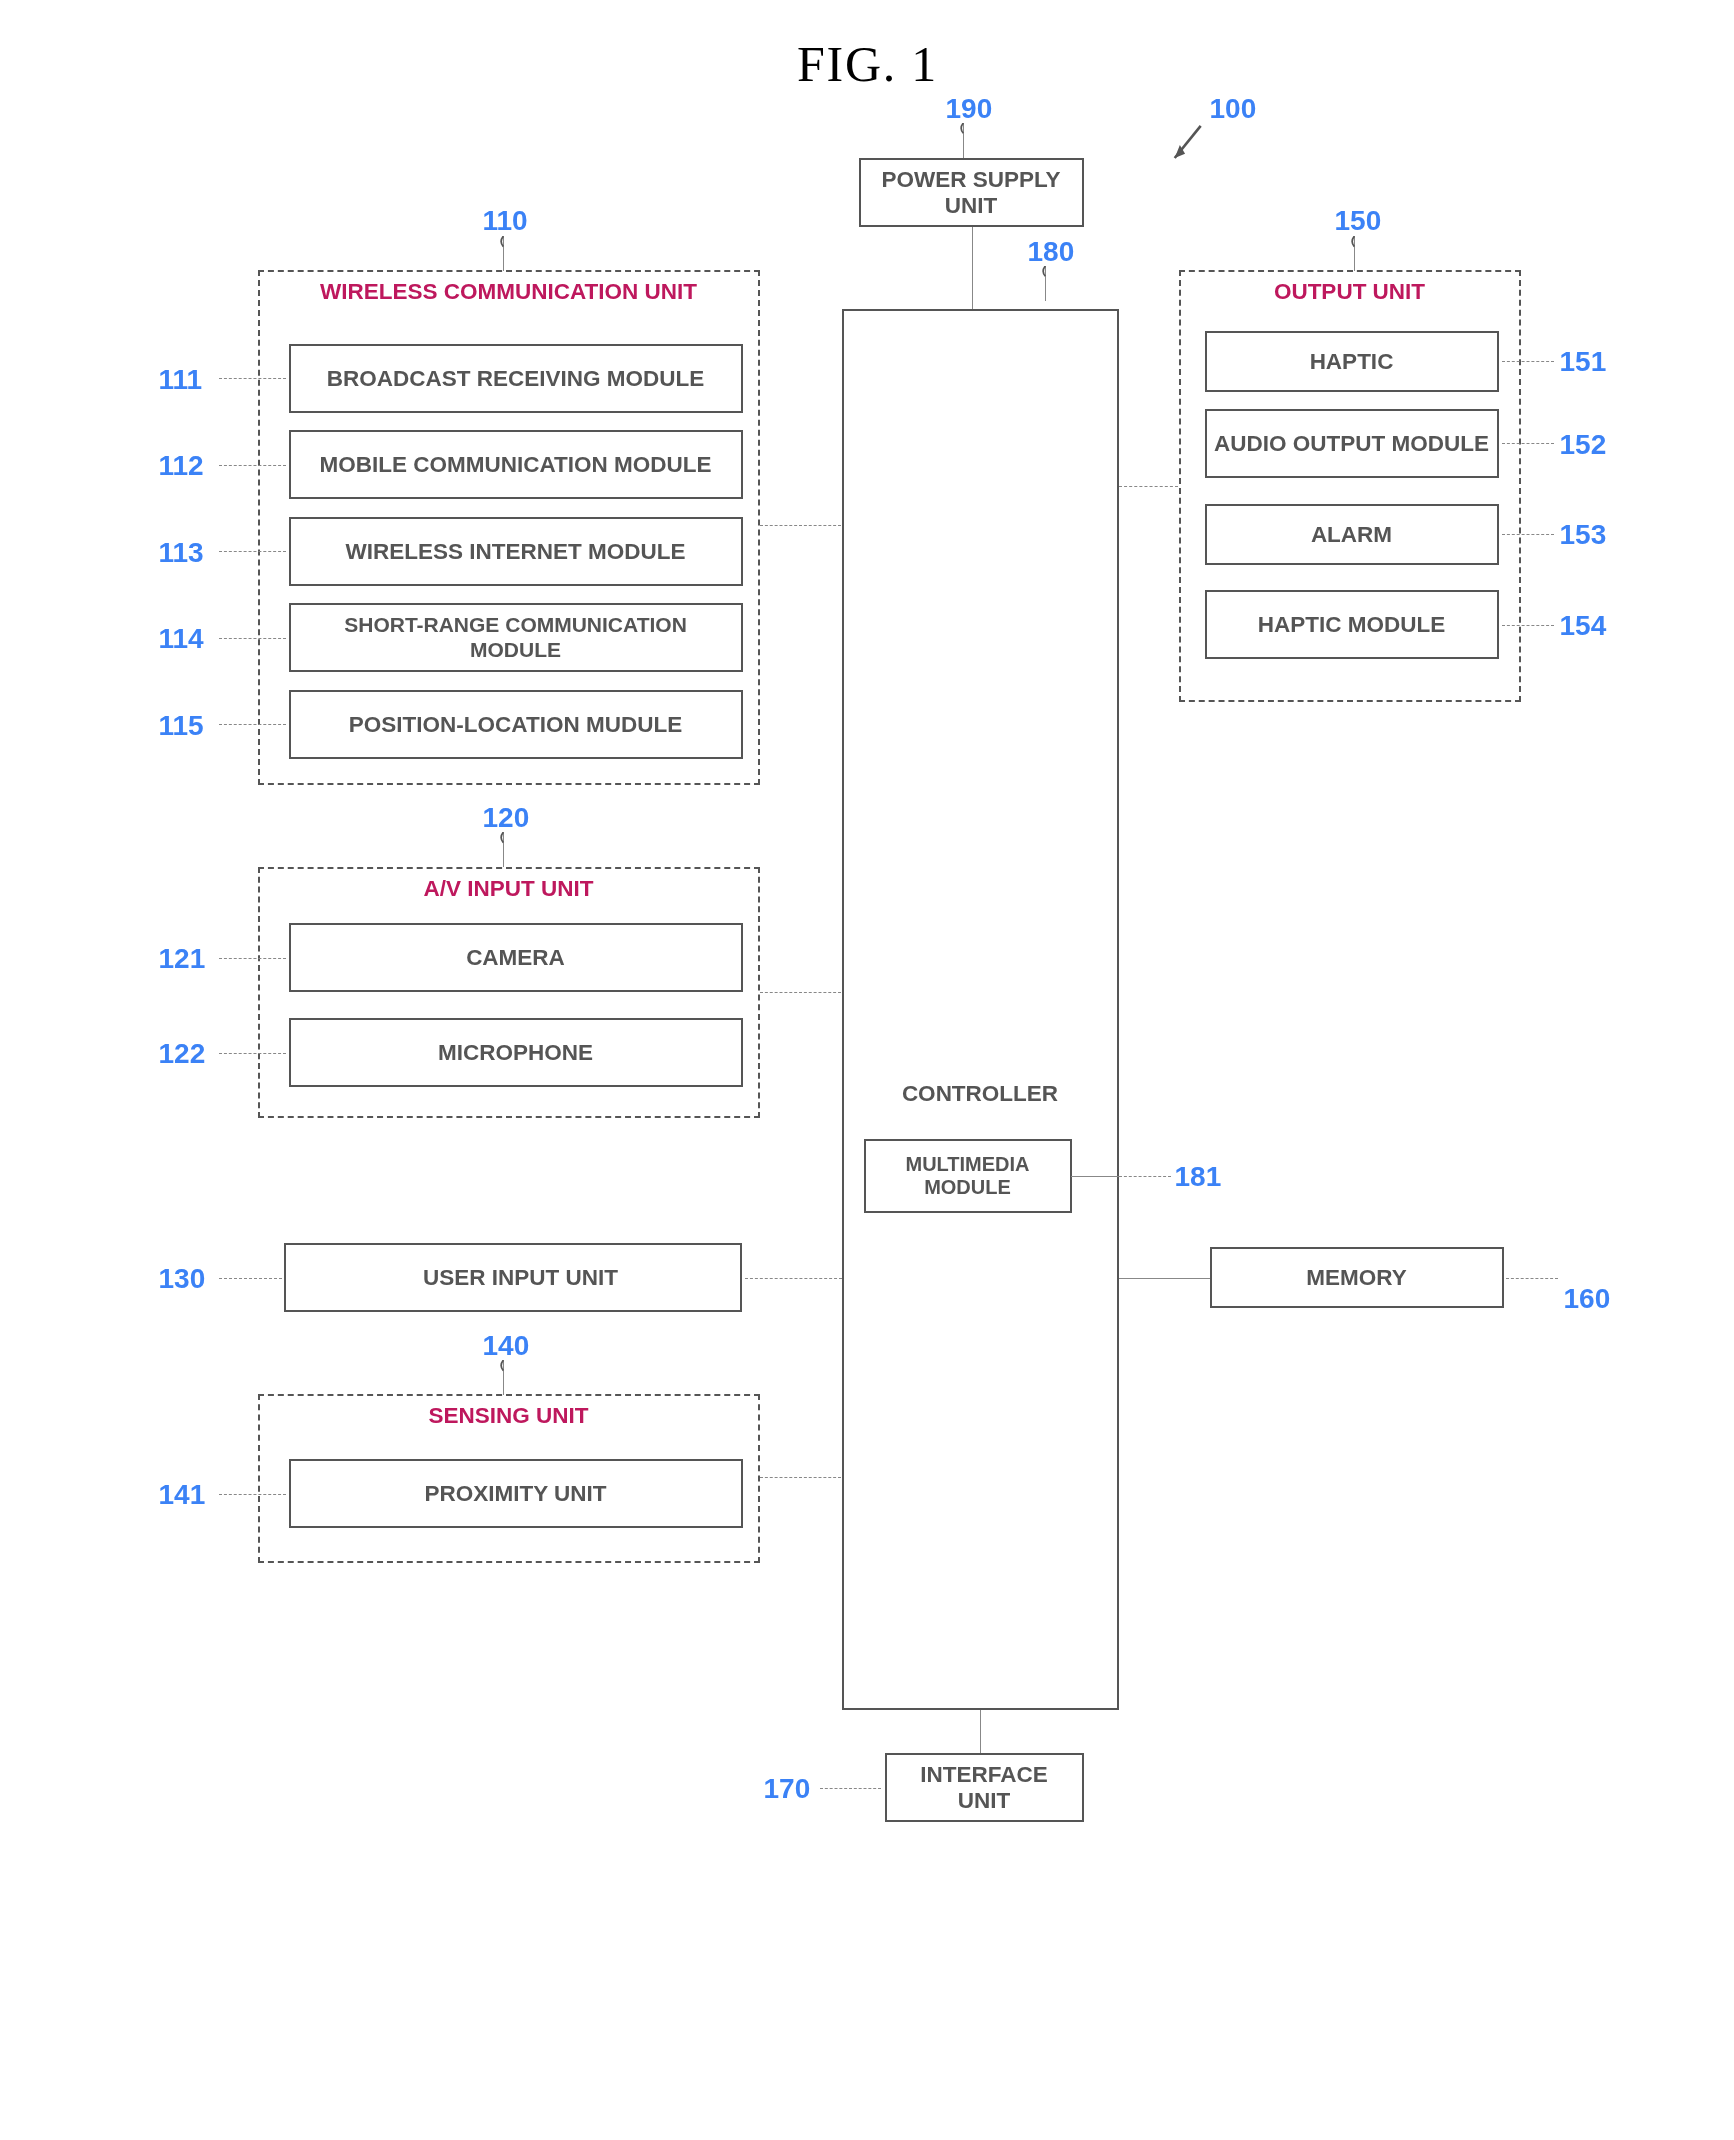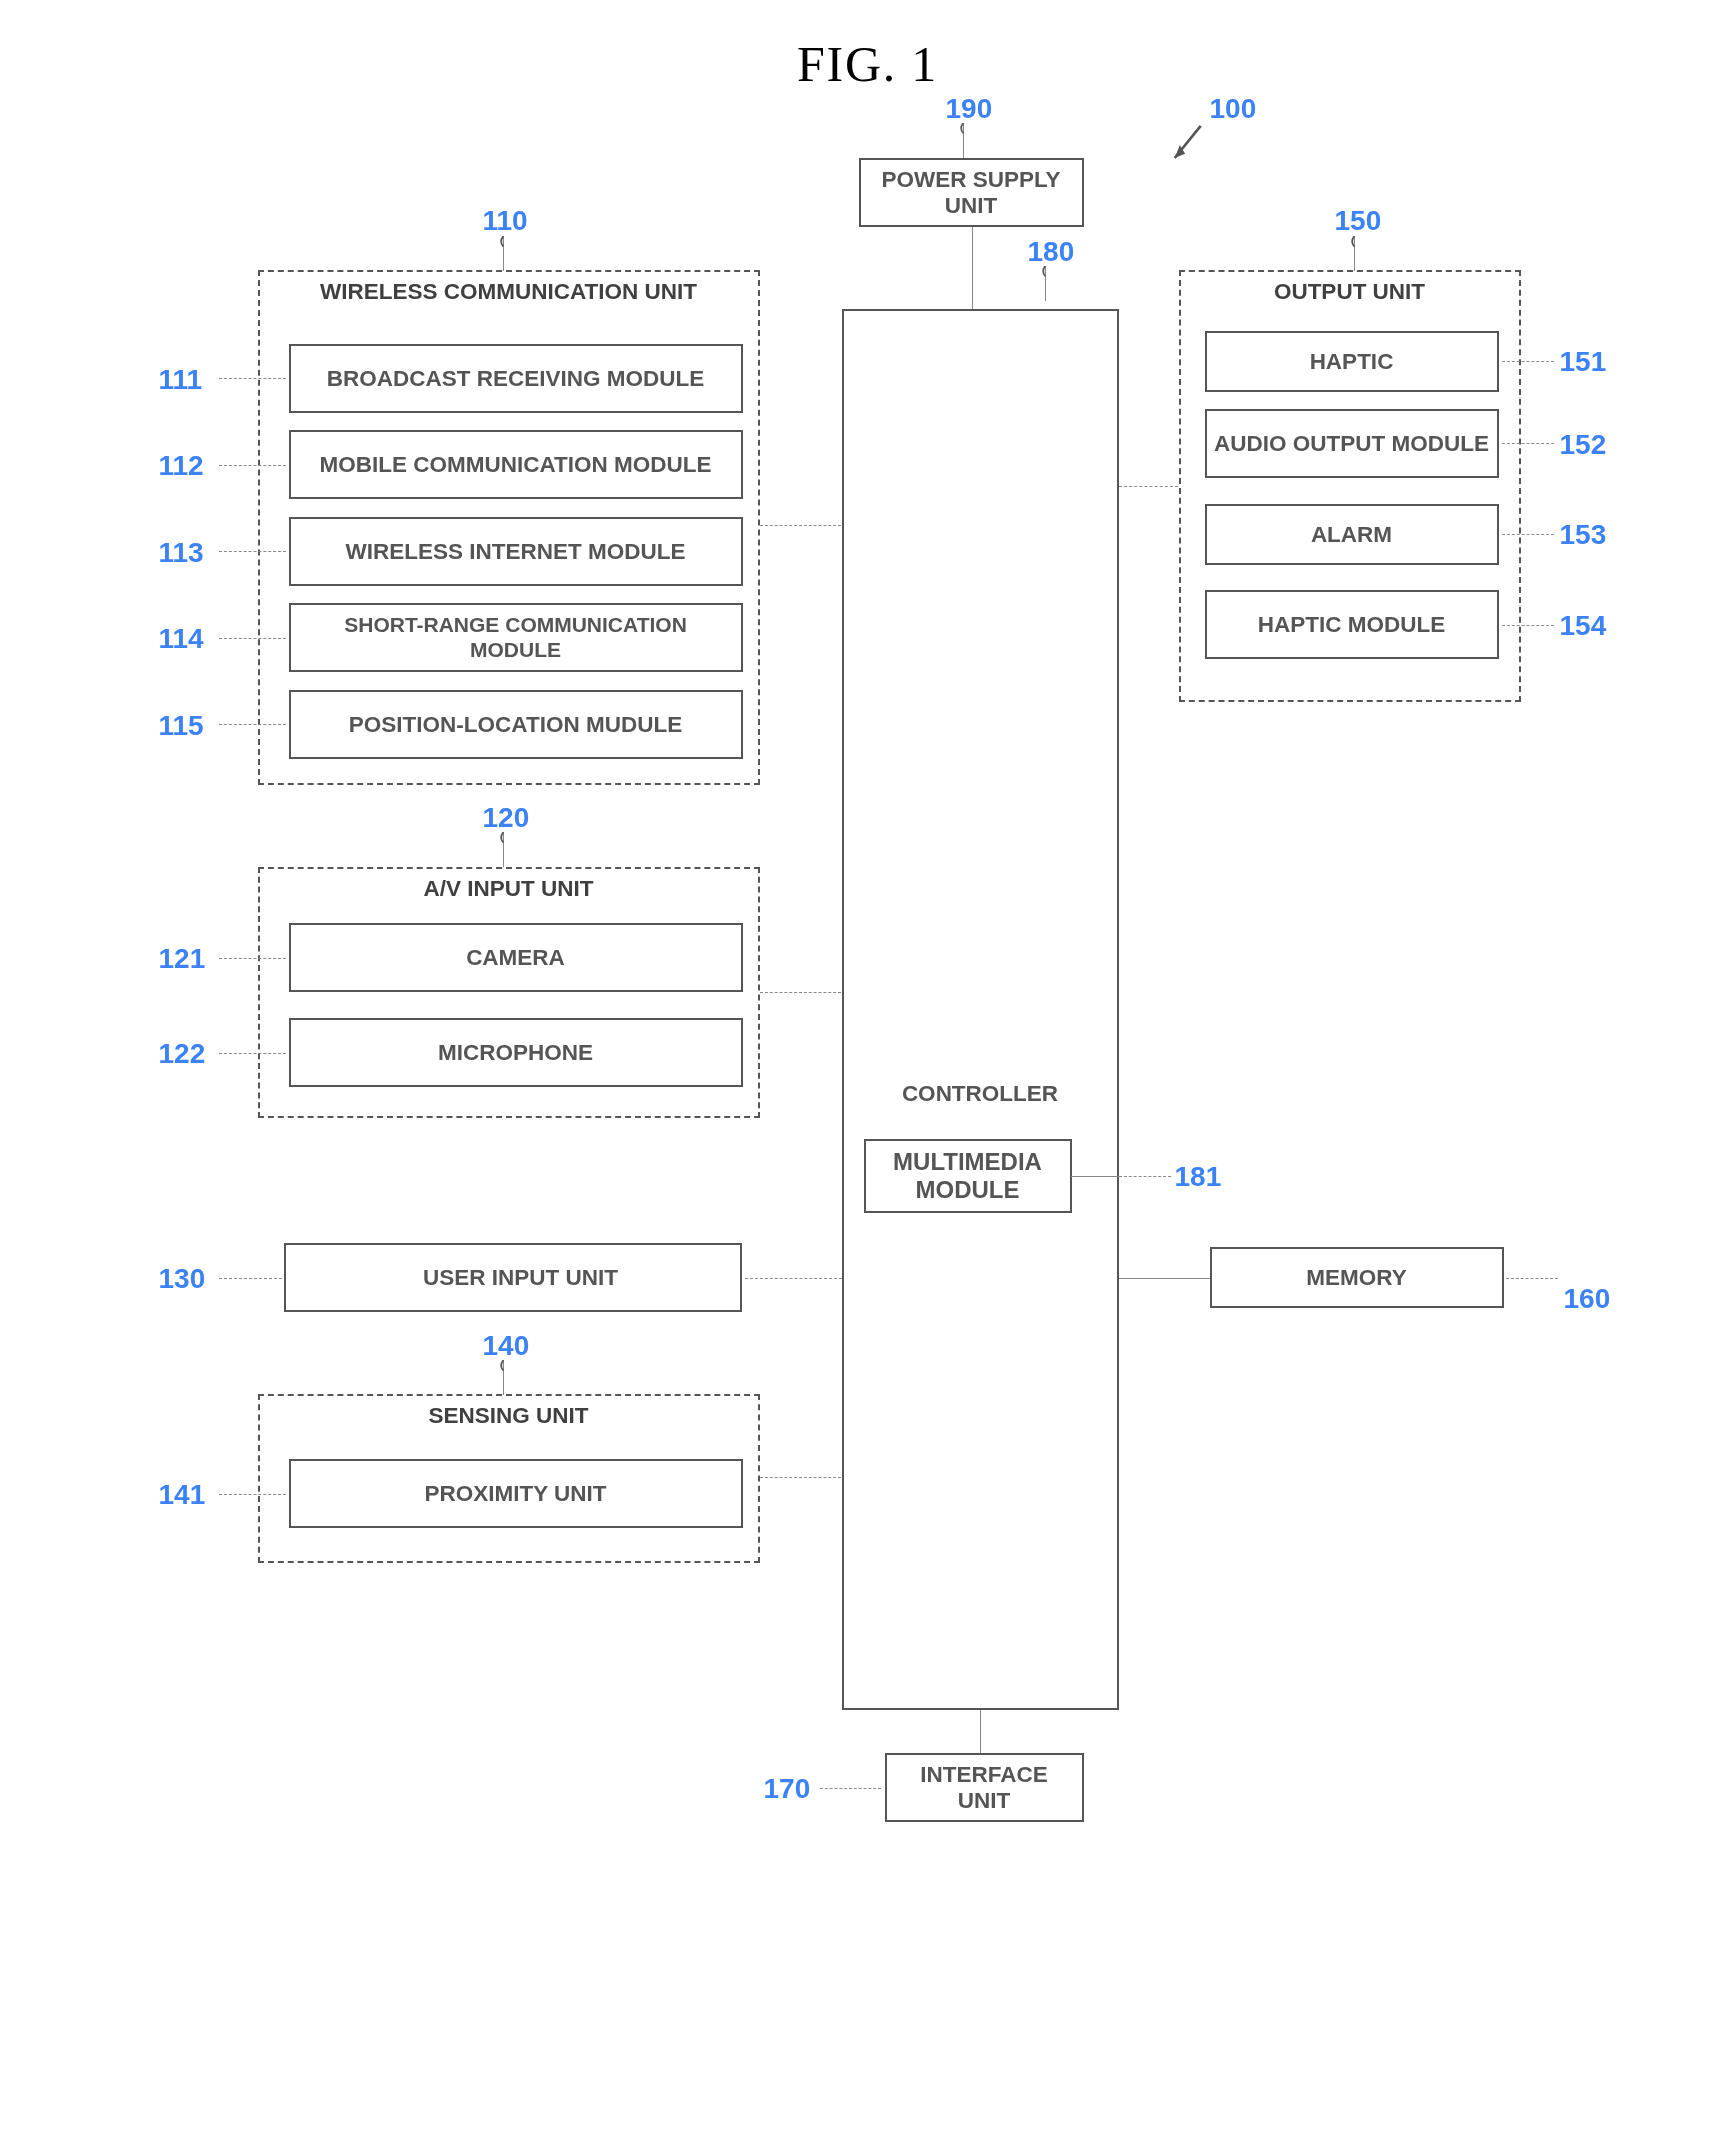--- a/index.html
+++ b/index.html
@@ -39,21 +39,21 @@
   .dashed-group {
     position: absolute;
     border: 2.6px dashed #555;
     background: transparent;
   }
   .group-title {
     position: absolute;
     left: 0; right: 0;
     text-align: center;
     font-weight: bold;
-    color: #404040;
+    color: #be185d;
     font-size: 22.5px;
     line-height: 1.15;
   }
   .ref-label {
     position: absolute;
     font-weight: bold;
     color: #3b82f6;
     font-size: 28px;
   }
   .hline { position:absolute; height:0; border-top:1.7px solid #888; }
@@ -86,21 +86,21 @@
   <div class="ref-label" style="left:895px; top:143px;">180</div>
   <div class="vline" style="left:912px; top:173px; height:35px;"></div>
   <svg style="position:absolute; left:908px; top:173px;" width="10.4" height="43" viewBox="0 0 12 50">
     <path d="M5 0 Q0 6 5 12" fill="none" stroke="#555" stroke-width="2"></path>
   </svg>
 
   <div class="box" style="left:709px; top:216px; width:277px; height:1401px; align-items:flex-start; padding-top:770px;">
     <span>CONTROLLER</span>
   </div>
 
-  <div class="box" style="left:731px; top:1046px; width:208px; height:74px; font-size:24px;">MULTIMEDIA MODULE</div>
+  <div class="box" style="left:731px; top:1046px; width:208px; height:74px; font-size:20px;">MULTIMEDIA MODULE</div>
   <div class="hline" style="left:938px; top:1083px; width:48px;"></div>
   <div class="hline-dash" style="left:986px; top:1083px; width:52px;"></div>
   <div class="ref-label" style="left:1042px; top:1068px;">181</div>
 
   <div class="vline" style="left:847px; top:1617px; height:43px;"></div>
   <div class="box" style="left:752px; top:1660px; width:199px; height:69px;">INTERFACE UNIT</div>
   <div class="hline-dash" style="left:687px; top:1695px; width:61px;"></div>
   <div class="ref-label" style="left:631px; top:1680px;">170</div>
 
   <div class="ref-label" style="left:350px; top:112px;">110</div>

